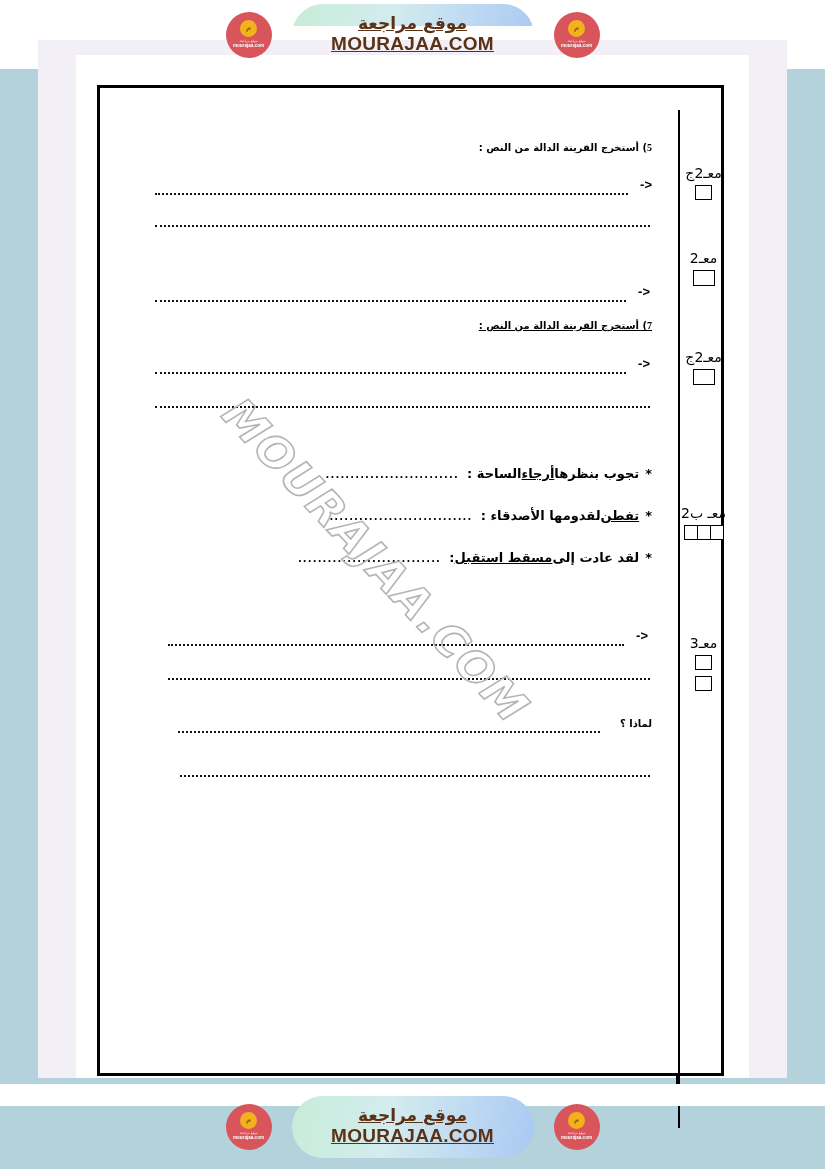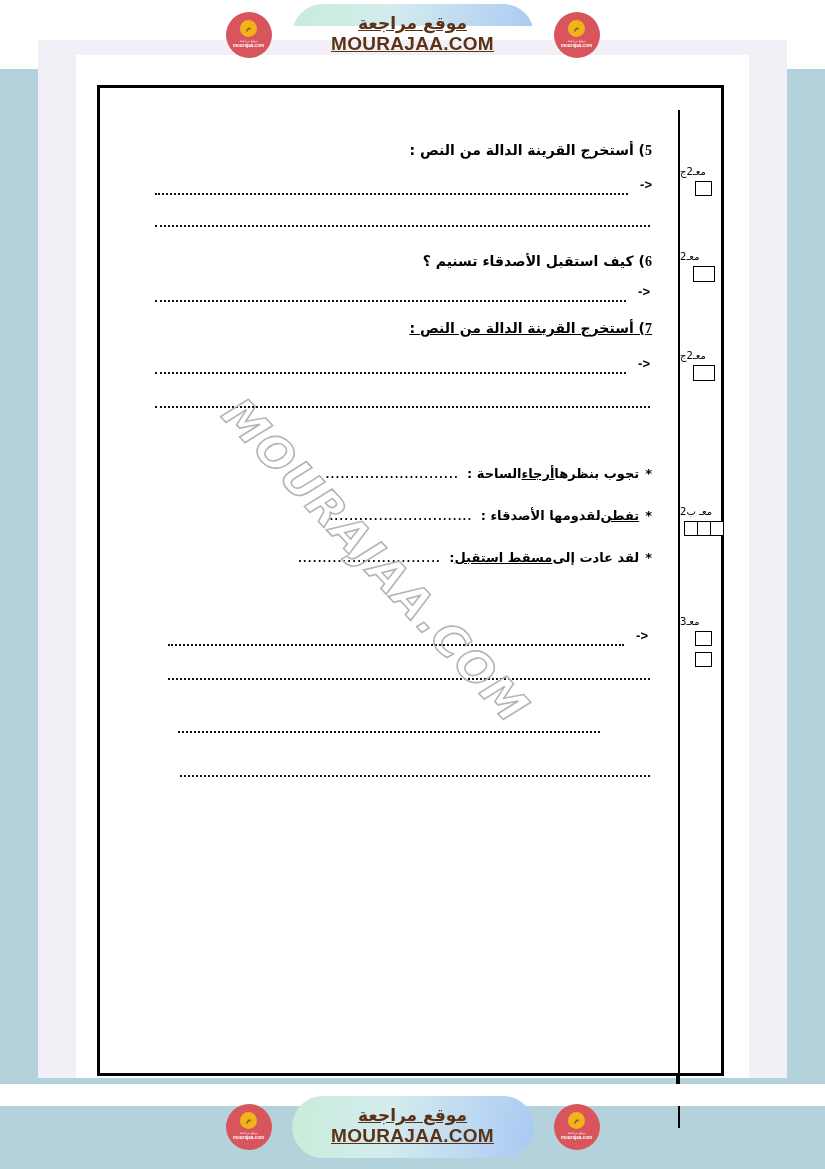--- a/index.html
+++ b/index.html
@@ -184,21 +184,21 @@
     top: 0;
     width: 570px;
     height: 985px;
     padding: 0;
   }
 
   .q-block { position: absolute; width: 100%; }
 
   .q-text {
     font-family: "DejaVu Sans", "Liberation Sans", sans-serif;
-    font-size: 14px;
+    font-size: 10px;
     font-weight: bold;
     color: #000000;
     text-align: right;
     padding-right: 18px;
     direction: rtl;
     white-space: nowrap;
   }
   .q-text .qnum {
     font-family: "Liberation Serif", serif;
     font-weight: bold;
@@ -245,25 +245,25 @@
   .margin-col {
     position: absolute;
     left: 580px;
     top: 0;
     width: 47px;
     height: 985px;
   }
   .mark-group { position: absolute; width: 47px; text-align: center; }
   .mark-label {
     font-family: "DejaVu Sans", "Liberation Sans", sans-serif;
-    font-size: 10px;
+    font-size: 14px;
     color: #000000;
     direction: rtl;
     white-space: nowrap;
-    text-align: left;
+    text-align: center;
     line-height: 1.1;
   }
   .mark-box {
     width: 17px;
     height: 15px;
     border: 1.4px solid #000000;
     margin: 4px auto 0 auto;
     background: #ffffff;
     box-sizing: border-box;
   }
@@ -349,25 +349,20 @@
 
     <div class="q-block" style="top:54px;">
       <div class="q-text">
         <span class="qnum">5</span><span>)&nbsp;</span><span>أستخرج القرينة الدالة من النص :</span>
       </div>
     </div>
     <div class="arrow-mark" style="right:18px; top:89px;">-&gt;</div>
     <div class="ans-line" style="left:55px; right:42px; top:105px;"></div>
     <div class="ans-line" style="left:55px; right:20px; top:137px;"></div>
 
-    <div class="q-block" style="top:165px;">
-      <div class="q-text">
-        <span class="qnum">6</span><span>)&nbsp;</span><span>كيف استقبل الأصدقاء تسنيم ؟</span>
-      </div>
-    </div>
     <div class="arrow-mark" style="right:20px; top:196px;">-&gt;</div>
     <div class="ans-line" style="left:55px; right:44px; top:212px;"></div>
 
     <div class="q-block" style="top:232px;text-decoration:underline;">
       <div class="q-text">
         <span class="qnum">7</span><span>)&nbsp;</span><span>أستخرج القرينة الدالة من النص :</span>
       </div>
     </div>
     <div class="arrow-mark" style="right:20px; top:268px;">-&gt;</div>
     <div class="ans-line" style="left:55px; right:44px; top:284px;"></div>
@@ -400,20 +395,25 @@
         <u>مسقط استقبل</u>
         <span> :</span>
         <span class="dots-inline">.............................</span>
       </div>
     </div>
 
     <div class="arrow-mark" style="right:22px; top:540px;">-&gt;</div>
     <div class="ans-line" style="left:68px; right:46px; top:556px;"></div>
     <div class="ans-line" style="left:68px; right:20px; top:590px;"></div>
 
+    <div class="q-block" style="top:630px;">
+      <div class="q-text">
+        <span>لماذا ؟</span>
+      </div>
+    </div>
     <div class="ans-line" style="left:78px; right:70px; top:643px;"></div>
     <div class="ans-line" style="left:80px; right:20px; top:687px;"></div>
 
   </div>
 
   <div class="margin-col">
 
     <div class="mark-group" style="top:78px;">
       <div class="mark-label">معـ2ج</div>
       <div class="mark-box"></div>
@@ -431,21 +431,21 @@
 
     <div class="mark-group" style="top:418px;">
       <div class="mark-label">معـ ب2</div>
       <div class="mark-box-triple">
         <span></span>
         <span></span>
         <span></span>
       </div>
     </div>
 
-    <div class="mark-group" style="top:528px;padding-left:24px;">
+    <div class="mark-group" style="top:548px;padding-left:24px;">
       <div class="mark-label">معـ3</div>
       <div class="mark-box"></div>
       <div class="mark-box" style="margin-top:6px;"></div>
     </div>
 
   </div>
 </div>
 
 <div style="position:absolute; left:676px; top:1075px; width:2px; height:28px; background:#000000;"></div>
 

